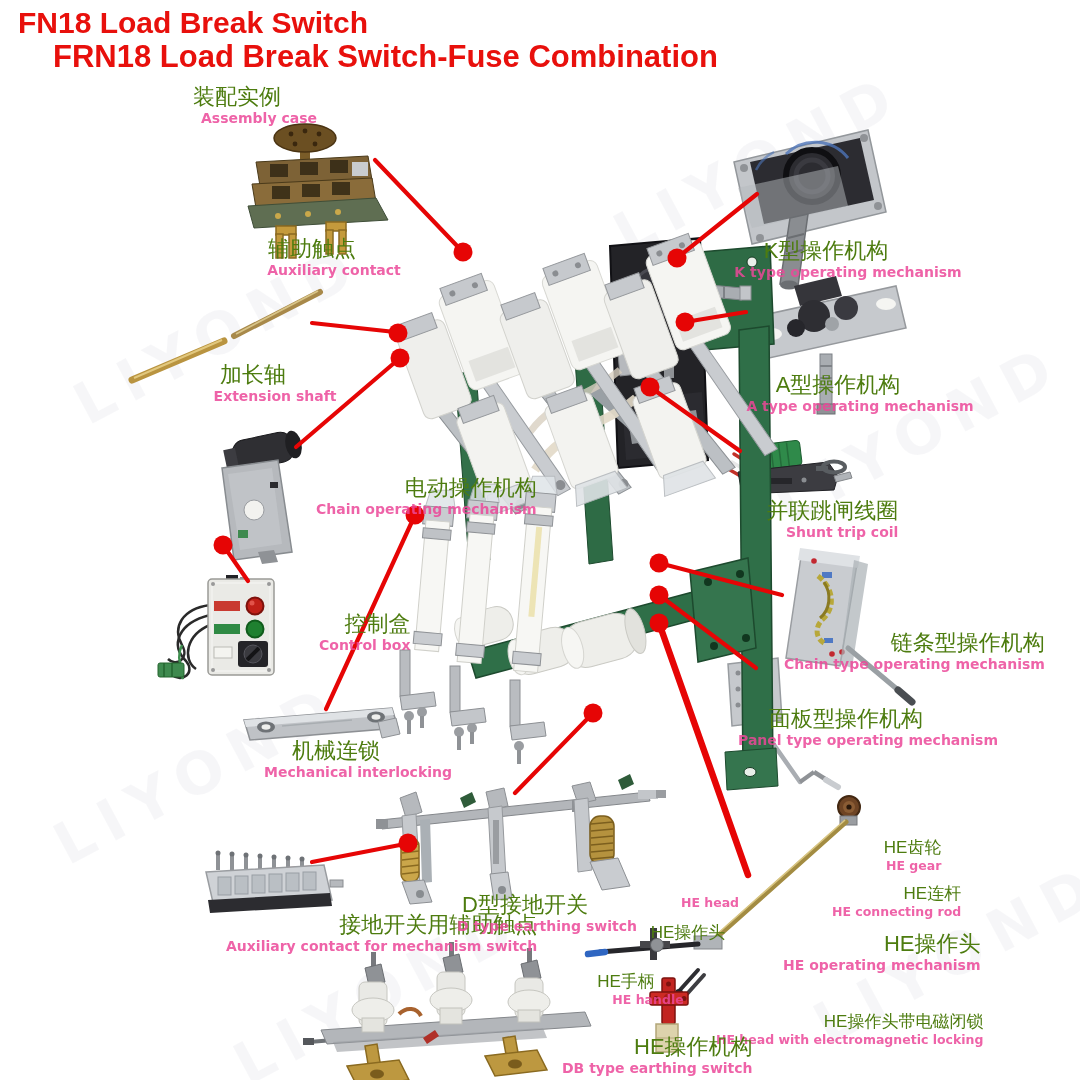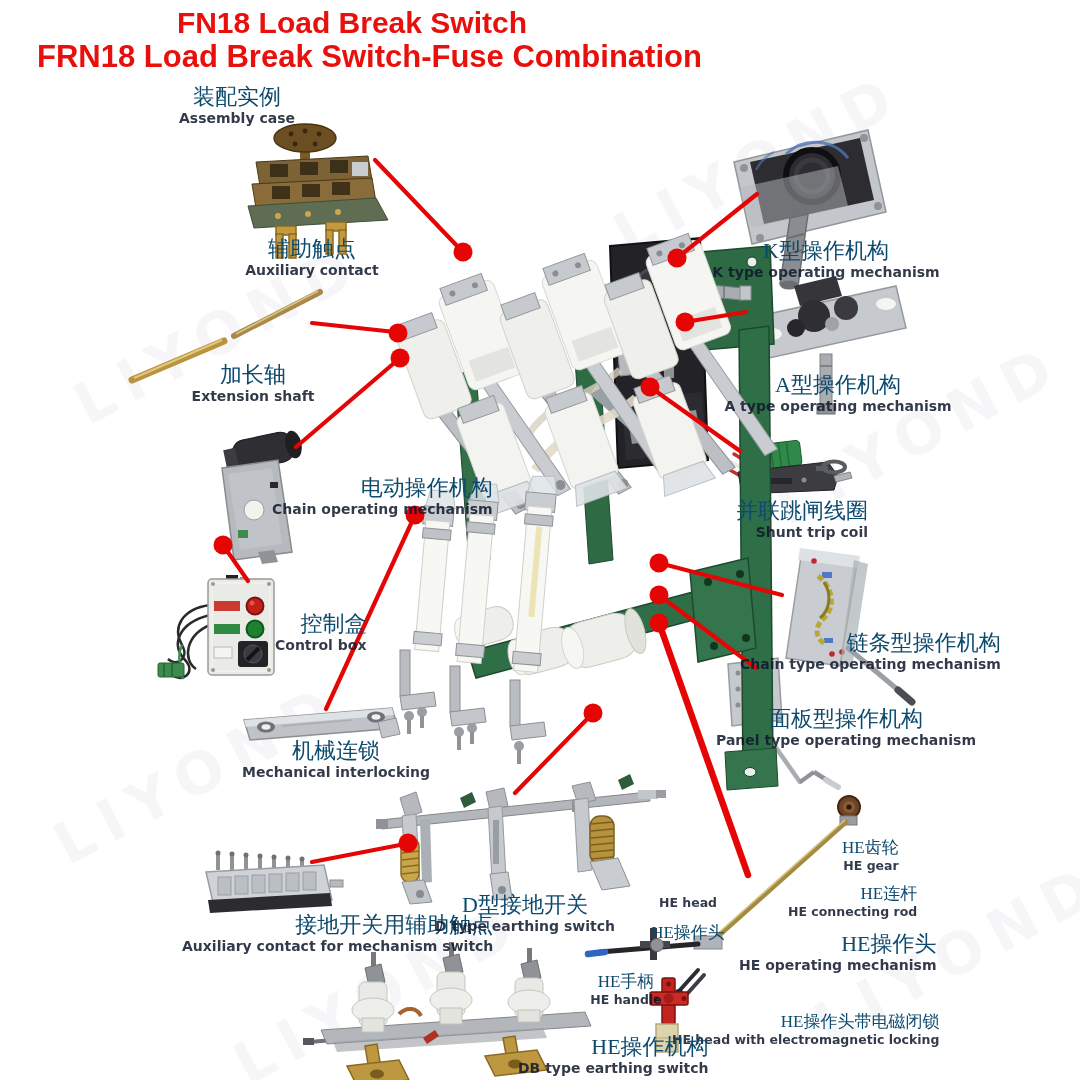--- a/index.html
+++ b/index.html
@@ -1,26 +1,26 @@
 <!DOCTYPE html>
 <html><head>
 <meta charset="utf-8">
 <style>
   html,body{margin:0;padding:0;}
   body{width:1080px;height:1080px;position:relative;background:#ffffff;overflow:hidden;
        font-family:"DejaVu Sans","Liberation Sans",sans-serif;}
   .stage{position:absolute;left:0;top:0;width:1080px;height:1080px;}
-  .title{position:absolute;left:2px;top:6px;color:#e8100c;font-weight:bold;
-         font-family:"Liberation Sans","DejaVu Sans",sans-serif;line-height:1.12;text-align:center;}
+  .title{position:absolute;left:18px;top:6px;color:#e8100c;font-weight:bold;
+         font-family:"Liberation Sans","DejaVu Sans",sans-serif;line-height:1.12;}
   .title .t1{font-size:30px;}
   .title .t2{font-size:31px;margin-left:35px;}
   .lbl{position:absolute;text-align:center;transform:translateX(-50%);white-space:nowrap;z-index:5;}
   .lbl.la{transform:none;text-align:right;}
-  .zh{font-size:22px;color:#0c4a6e;font-family:Liberation Serif, serif;line-height:1.2;}
-  .en{font-size:14px;color:#0f172a;line-height:1.25;font-weight:bold;opacity:.85;}
+  .zh{font-size:22px;color:#4d7c0f;font-family:Liberation Sans, sans-serif;line-height:1.2;}
+  .en{font-size:14px;color:#ec4899;line-height:1.25;font-weight:bold;opacity:.85;margin-left:44px;}
   .sm .zh{font-size:17px;margin-top:12px;}
   .sm .en{font-size:12.5px;}
   .wm{position:absolute;font-size:58px;font-weight:bold;letter-spacing:12px;color:#6a6a8a;
       opacity:0.05;transform:rotate(-28deg);z-index:0;pointer-events:none;}
   svg{position:absolute;left:0;top:0;z-index:2;}
 </style>
 </head>
 <body>
 
 <div class="stage">

